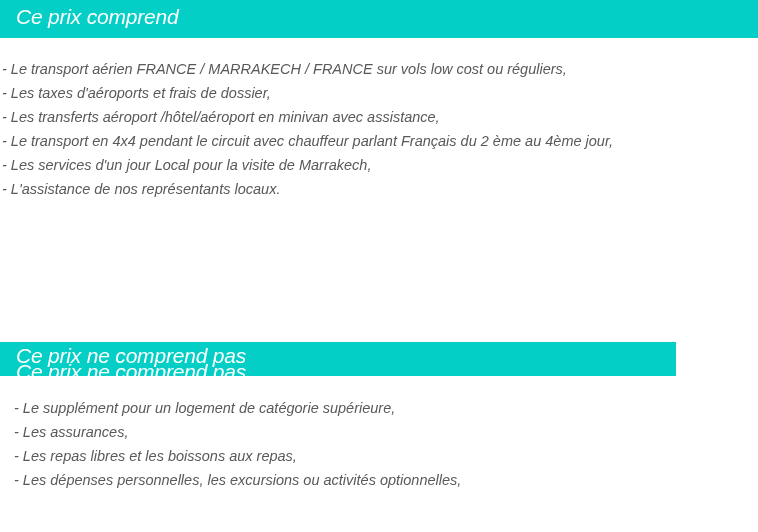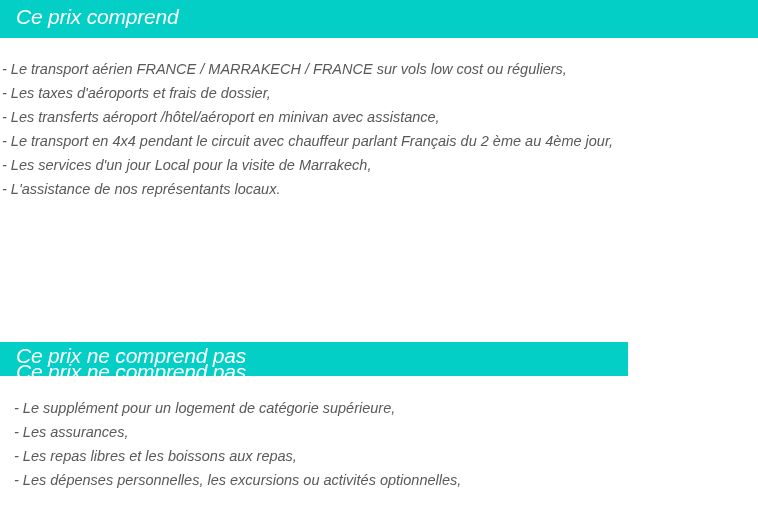--- a/index.html
+++ b/index.html
@@ -30,20 +30,21 @@
     left: 0;
     top: 0;
     width: 758px;
     height: 38px;
   }
   .band-excluded {
     left: 0;
     top: 342px;
     width: 628px;
     height: 34px;
+    padding-left: 48px;
   }
   .band-title {
     position: absolute;
     left: 16px;
     color: #ffffff;
     font-family: "Liberation Sans", sans-serif;
     font-style: italic;
     font-weight: normal;
     letter-spacing: -0.2px;
     white-space: nowrap;

